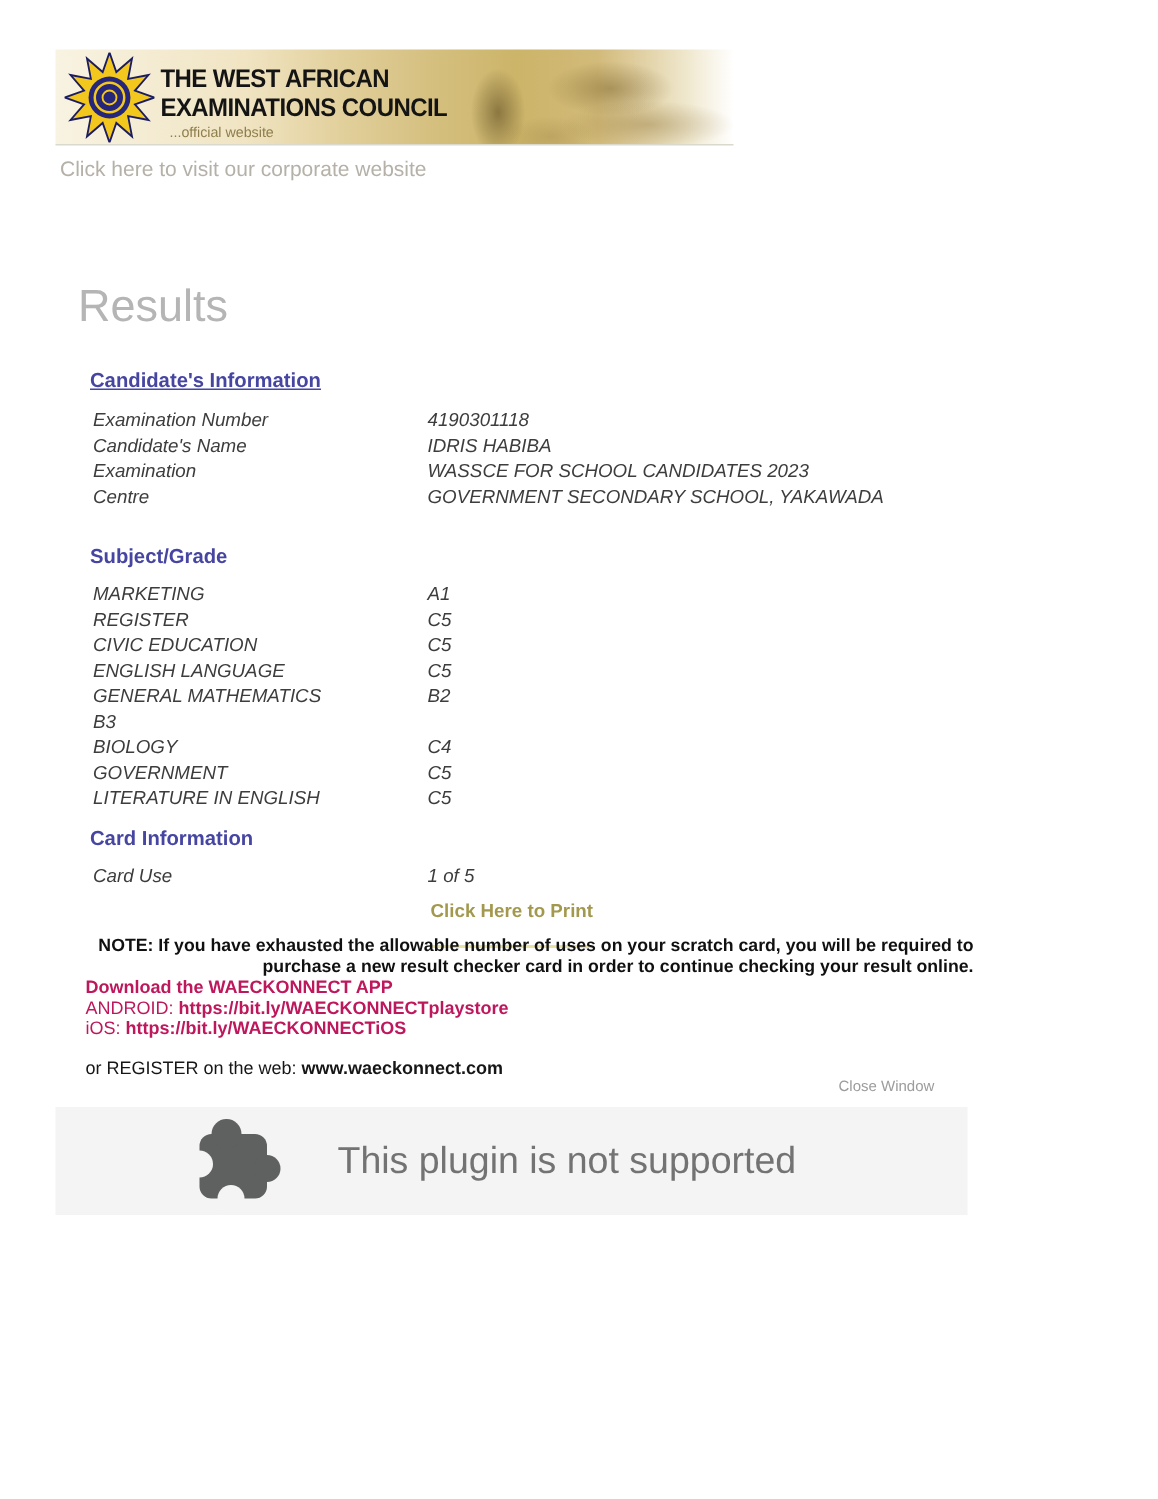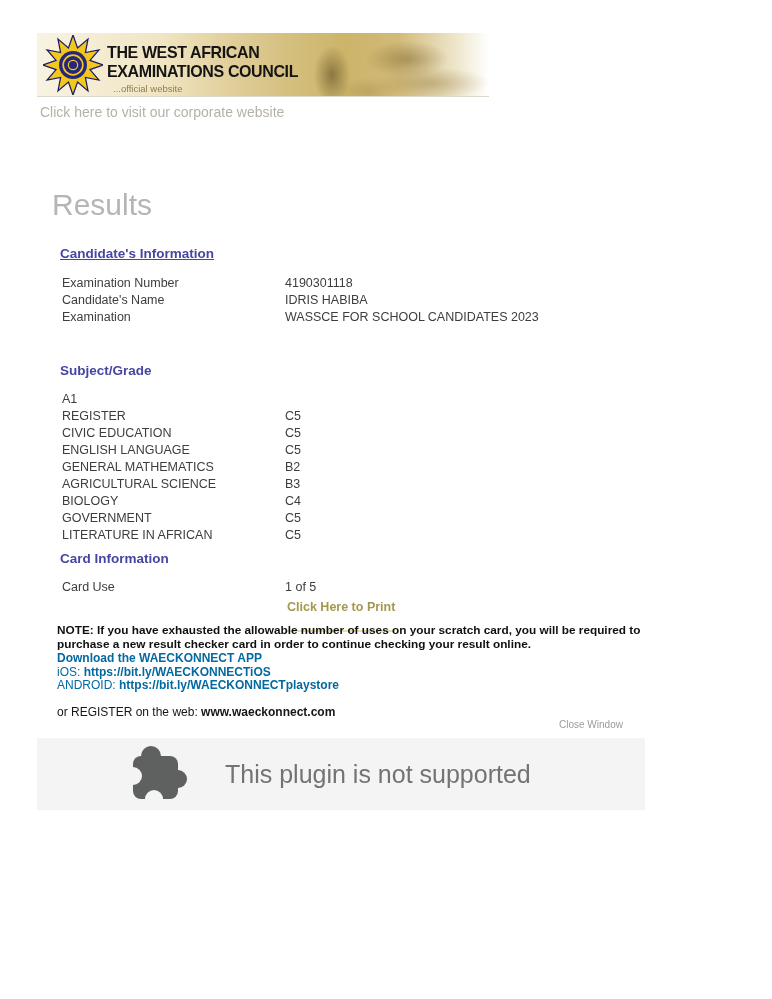--- a/index.html
+++ b/index.html
@@ -31,40 +31,40 @@
 
   
   .results-title { position:absolute; left:52px; top:188px; font-size:30px; color:#b5b5b5; }
 
   .section-title { position:absolute; left:60px; font-size:13.5px; font-weight:bold; color:#4646a2; }
   .st-candidate { top:246px;text-decoration:underline; }
   .st-subject   { top:363px;text-align:right; }
   .st-card      { top:551px; }
 
   .kv-table { position:absolute; left:62px; font-size:12.5px; color:#3d3d3d; }
-  .kv-row { display:flex; height:17px; align-items:flex-end; }
+  .kv-row { display:flex; height:17px; align-items:flex-start;font-style:italic; }
   .kv-label { width:223px; }
   .kv-value { white-space:nowrap; }
 
   .t-candidate { top:273px; }
   .t-subject   { top:389px; }
   .t-card      { top:577px; }
 
   .print-link {
     position:absolute; left:287px; top:600px; font-size:12.5px; font-weight:bold;
     color:#a3994e; cursor:pointer; border-bottom:2px solid #e8e2a4; padding-bottom:16px;
     text-decoration:none;
   }
 
   .note {
     position:absolute; left:57px; top:624px; width:592px;
-    font-size:11.8px; font-weight:bold; color:#101010; line-height:13.5px; text-align:left;
+    font-size:11.8px; font-weight:bold; color:#101010; line-height:13.5px; text-align:right;
   }
 
-  .app-block { position:absolute; left:57px; top:652px; font-size:12px; color:#0369a1; line-height:13.6px; }
+  .app-block { position:absolute; left:57px; top:652px; font-size:12px; color:#be185d; line-height:13.6px; }
   .app-heading { font-weight:bold; }
   .b { font-weight:bold; }
   .register-line { position:absolute; left:57px; top:705px; font-size:12px; color:#161616; }
 
   .close-window { position:absolute; left:559px; top:719px; font-size:10px; color:#9c9c9c; cursor:pointer; }
 
   
   .plugin-bar {
     position:absolute; left:37px; top:738px; width:608px; height:72px;
     background:#f4f4f4; display:flex; align-items:center;
@@ -101,76 +101,80 @@
       <span class="kv-value">4190301118</span>
     </div>
     <div class="kv-row">
       <span class="kv-label">Candidate's Name</span>
       <span class="kv-value">IDRIS HABIBA</span>
     </div>
     <div class="kv-row">
       <span class="kv-label">Examination</span>
       <span class="kv-value">WASSCE FOR SCHOOL CANDIDATES 2023</span>
     </div>
+    <div class="kv-row">
+      <span class="kv-label">Centre</span>
+      <span class="kv-value">GOVERNMENT SECONDARY SCHOOL, YAKAWADA</span>
+    </div>
   </div>
 
   <div class="section-title st-subject">Subject/Grade</div>
   <div class="kv-table t-subject">
     <div class="kv-row">
+      <span class="kv-label">MARKETING</span>
       <span class="kv-value">A1</span>
     </div>
     <div class="kv-row">
       <span class="kv-label">REGISTER</span>
       <span class="kv-value">C5</span>
     </div>
     <div class="kv-row">
       <span class="kv-label">CIVIC EDUCATION</span>
       <span class="kv-value">C5</span>
     </div>
     <div class="kv-row">
       <span class="kv-label">ENGLISH LANGUAGE</span>
       <span class="kv-value">C5</span>
     </div>
     <div class="kv-row">
       <span class="kv-label">GENERAL MATHEMATICS</span>
       <span class="kv-value">B2</span>
     </div>
     <div class="kv-row">
-      <span class="kv-label">AGRICULTURAL SCIENCE</span>
       <span class="kv-value">B3</span>
     </div>
     <div class="kv-row">
       <span class="kv-label">BIOLOGY</span>
       <span class="kv-value">C4</span>
     </div>
     <div class="kv-row">
       <span class="kv-label">GOVERNMENT</span>
       <span class="kv-value">C5</span>
     </div>
     <div class="kv-row">
-      <span class="kv-label">LITERATURE IN AFRICAN</span>
+      <span class="kv-label">LITERATURE IN ENGLISH</span>
       <span class="kv-value">C5</span>
     </div>
   </div>
 
   <div class="section-title st-card">Card Information</div>
   <div class="kv-table t-card">
     <div class="kv-row">
       <span class="kv-label">Card Use</span>
       <span class="kv-value">1 of 5</span>
     </div>
   </div>
   <a class="print-link">Click Here to Print</a>
 
   <div class="note">NOTE: If you have exhausted the allowable number of uses on your scratch card, you will be required to purchase a new result checker card in order to continue checking your result online.</div>
 
   <div class="app-block">
     <div class="app-heading">Download the WAECKONNECT APP</div>
+    <div><span>ANDROID: </span><span class="b">https://bit.ly/WAECKONNECTplaystore</span></div>
     <div><span>iOS: </span><span class="b">https://bit.ly/WAECKONNECTiOS</span></div>
-    <div><span>ANDROID: </span><span class="b">https://bit.ly/WAECKONNECTplaystore</span></div>
   </div>
   <div class="register-line"><span>or REGISTER on the web: </span><span class="b">www.waeckonnect.com</span></div>
 
   <a class="close-window">Close Window</a>
 
   <div class="plugin-bar">
     <svg class="puzzle-icon" viewBox="0 0 72 72">
       <rect x="13" y="17" width="45" height="43" rx="8" fill="#5f6060"></rect>
       <circle cx="31" cy="17" r="10" fill="#5f6060"></circle>
       <circle cx="58" cy="40" r="9" fill="#5f6060"></circle>

